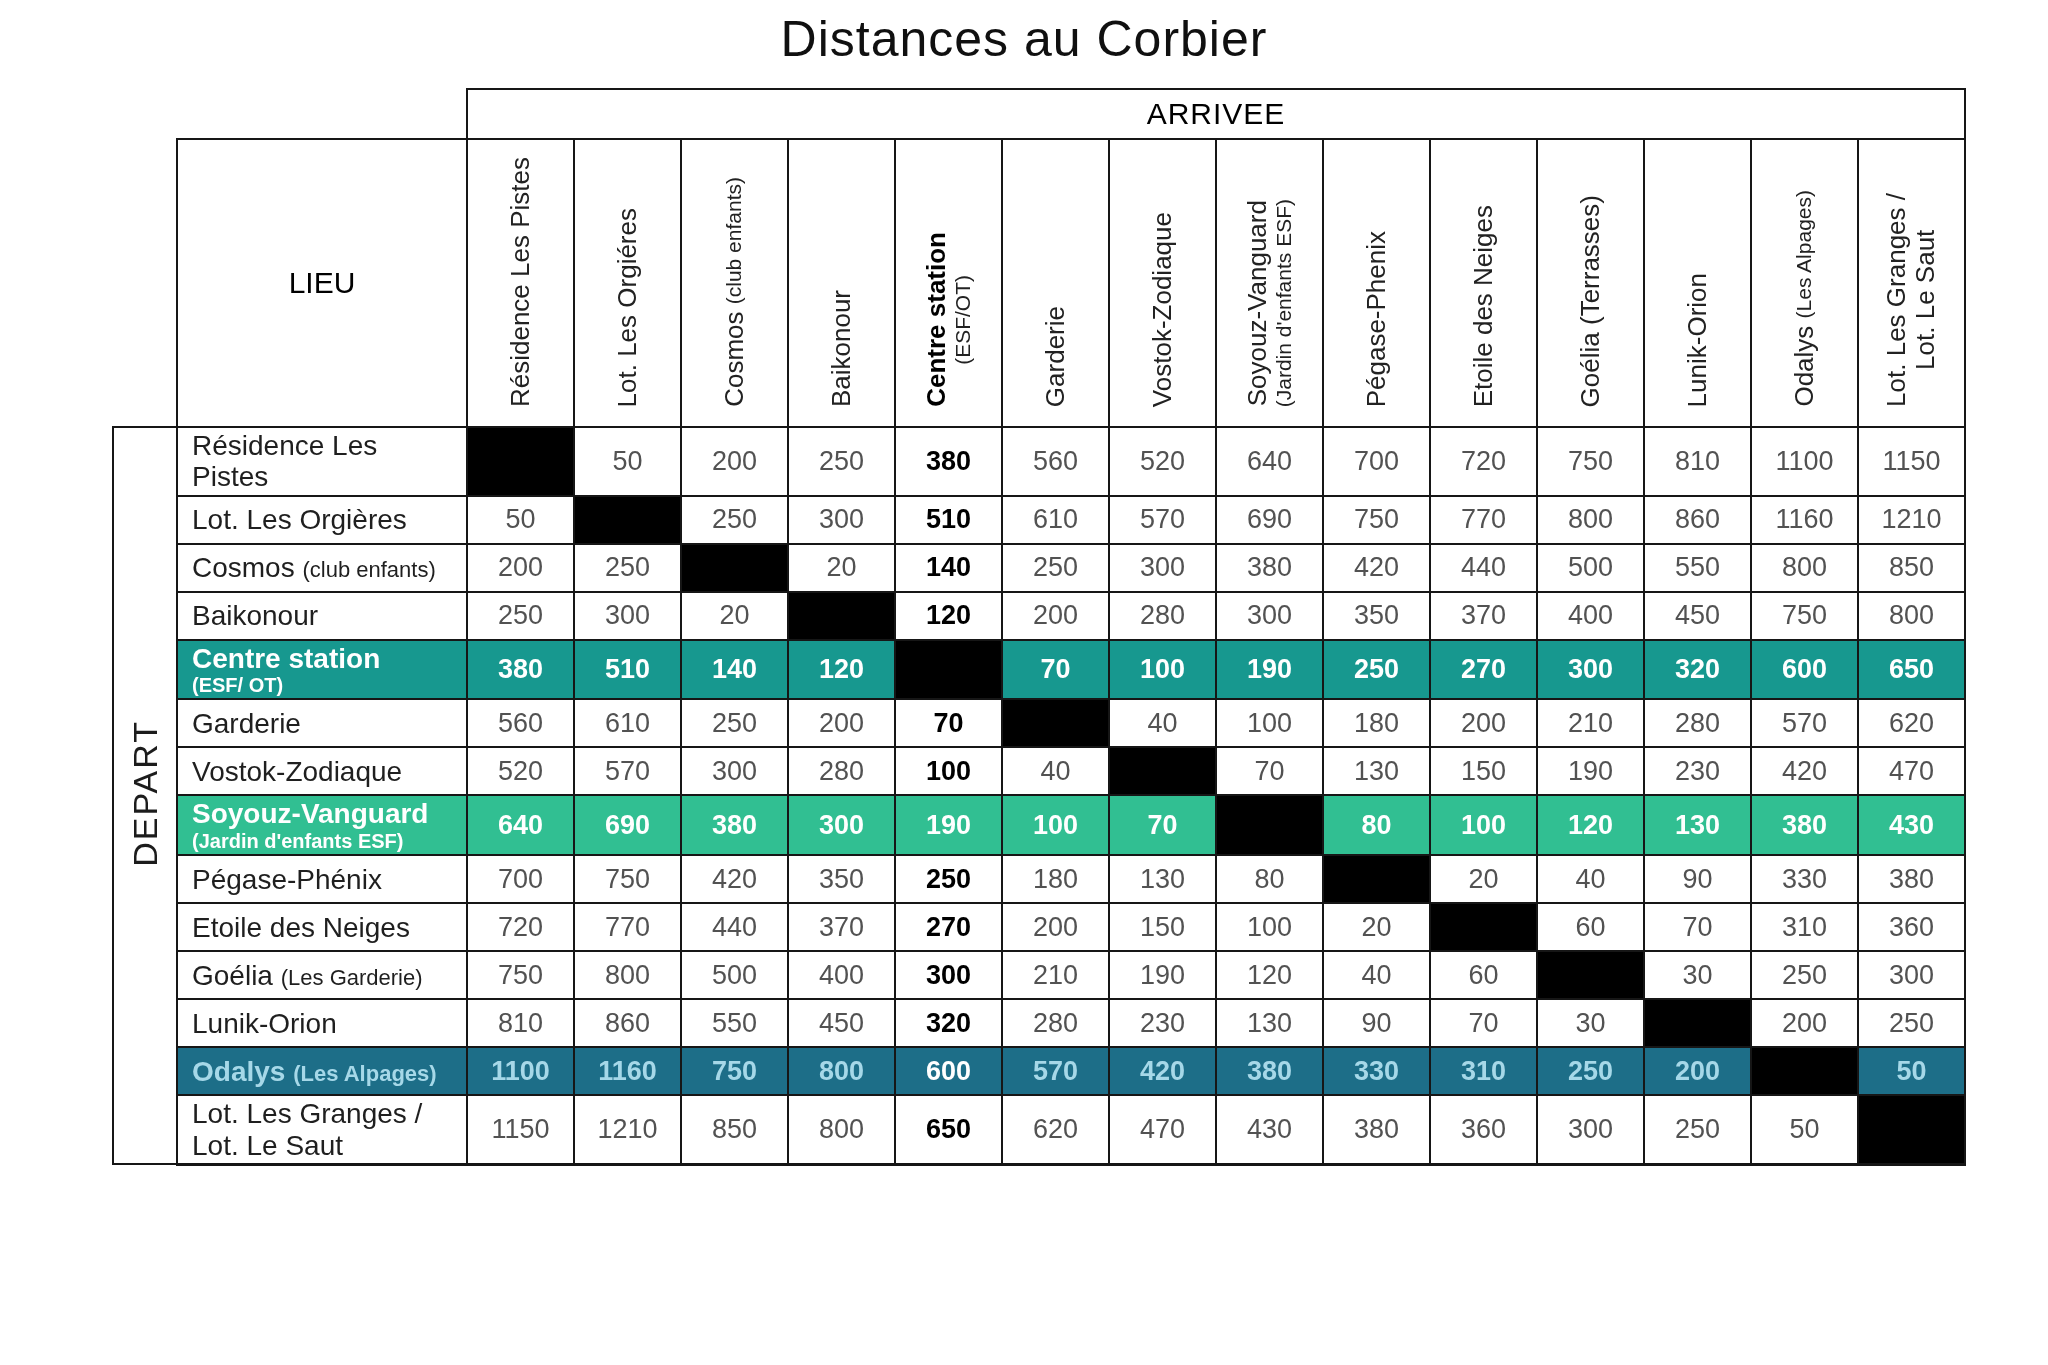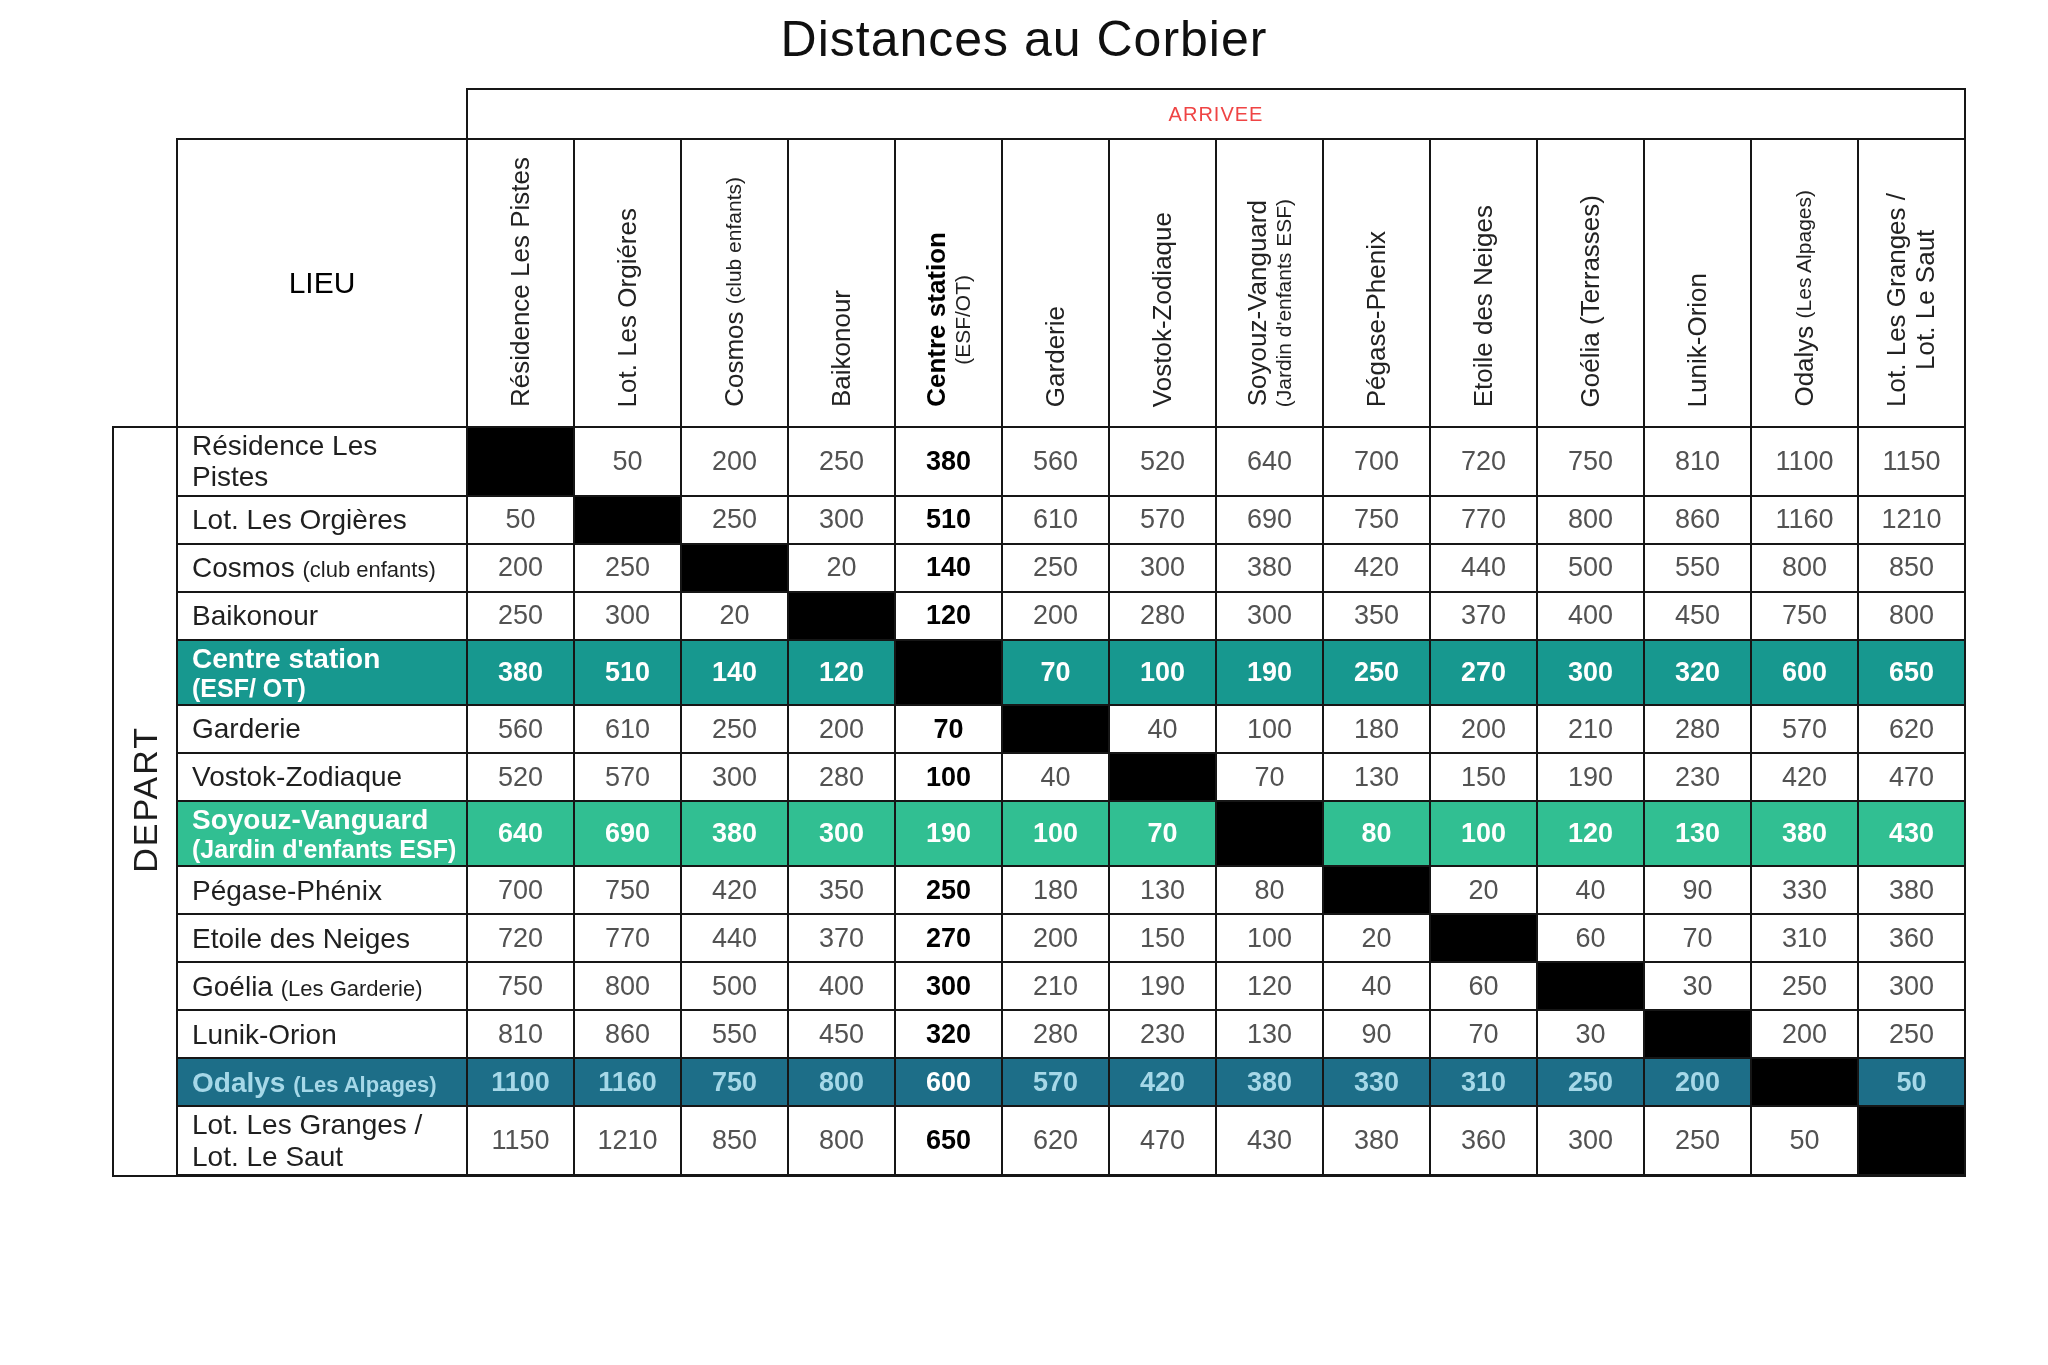--- a/index.html
+++ b/index.html
@@ -9,21 +9,21 @@
   .page-title{position:absolute;top:2px;left:0;width:2048px;text-align:center;
               font-size:50px;font-weight:400;color:#101010;letter-spacing:1px;margin-top:8px;}
 
   table.matrix{position:absolute;left:112px;top:88px;border-collapse:collapse;table-layout:fixed;}
   table.matrix td{border:2px solid #161616;background:#ffffff;overflow:hidden;}
   td.blank{border:none !important;background:transparent !important;}
 
   
   tr.arow{height:50px;}
   td.arrivee{border-width:3px;text-align:center;vertical-align:middle;
-             font-size:20px;letter-spacing:1px;color:#ef4444;border-radius:18px;}
+             font-size:30px;letter-spacing:1px;color:#000000;border-radius:18px;}
 
   
   tr.hrow{height:288px;}
   td.lieu{border-left-width:3px;border-top-width:3px;border-bottom-width:3px;
           text-align:center;vertical-align:middle;font-size:30px;color:#000000;}
   td.colhead{border-top-width:3px;border-bottom-width:3px;
              vertical-align:bottom;text-align:center;padding:6px 2px 12px 2px;
              font-size:26px;color:#222;}
   .vtext{writing-mode:vertical-rl;transform:rotate(180deg);display:inline-block;
          line-height:1.12;white-space:nowrap;}
@@ -44,21 +44,21 @@
   .r-sub{font-size:22px;}
   .r-sub.same{font-size:28px;}
   td.val{text-align:center;vertical-align:middle;font-size:27px;color:#525252;}
   td.val.c5{font-weight:700;color:#000;}
 
   
   tr.hl-teal td.rowlabel, tr.hl-teal td.val{background:var(--teal);color:#fff;font-weight:700;}
   tr.hl-green td.rowlabel, tr.hl-green td.val{background:var(--green);color:#fff;font-weight:700;}
   tr.hl-dark td.rowlabel, tr.hl-dark td.val{background:var(--dark);color:var(--odalys-text);font-weight:700;}
   tr.hl-dark td.val.c5{color:#ffffff;}
-  tr.hl-teal .r-sub, tr.hl-green .r-sub, tr.hl-dark .r-sub{font-size:25px;}
+  tr.hl-teal .r-sub, tr.hl-green .r-sub, tr.hl-dark .r-sub{font-size:20px;}
   tr.hl-dark .r-sub{font-size:22px;}
 
   
   td.diag{background:#000000 !important;}
 
   
   td.col-last{border-right-width:3px;}
   tr.row-last td{border-bottom-width:3px;}
 </style>
 </head>

